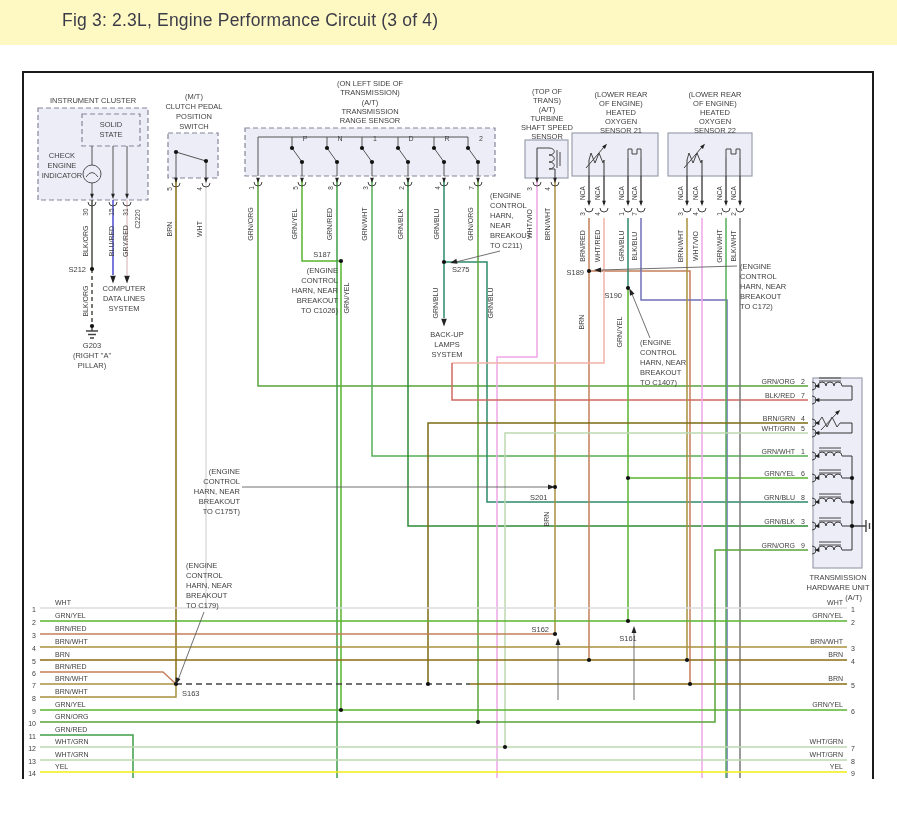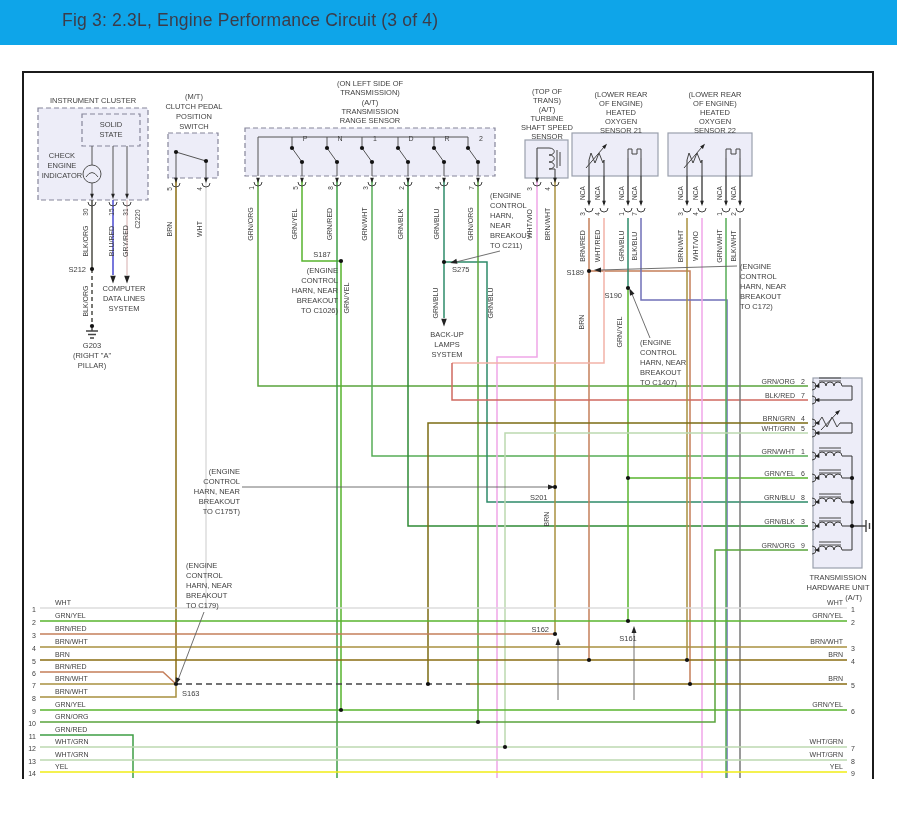--- a/index.html
+++ b/index.html
@@ -1,19 +1,19 @@
 <!DOCTYPE html>
 <html><head>
 <meta charset="utf-8">
 <style>
   html,body{margin:0;padding:0;background:#ffffff;}
   body{width:897px;height:818px;position:relative;overflow:hidden;
        font-family:"Liberation Sans", sans-serif;}
   .titlebar{position:absolute;left:0;top:0;width:897px;height:45px;
-            background:#0ea5e9;z-index:2;}
+            background:#fef9c3;z-index:2;}
   .titlebar span{position:absolute;left:62px;top:10px;font-size:17.5px;
             color:#3c3c49;letter-spacing:.2px;}
   svg{position:absolute;left:0;top:0;z-index:1;}
   svg text{font-family:"Liberation Sans", sans-serif;fill:#3f3f3f;}
 </style>
 </head>
 <body>
 
 <div class="titlebar">
   <span>Fig 3: 2.3L, Engine Performance Circuit (3 of 4)</span>

